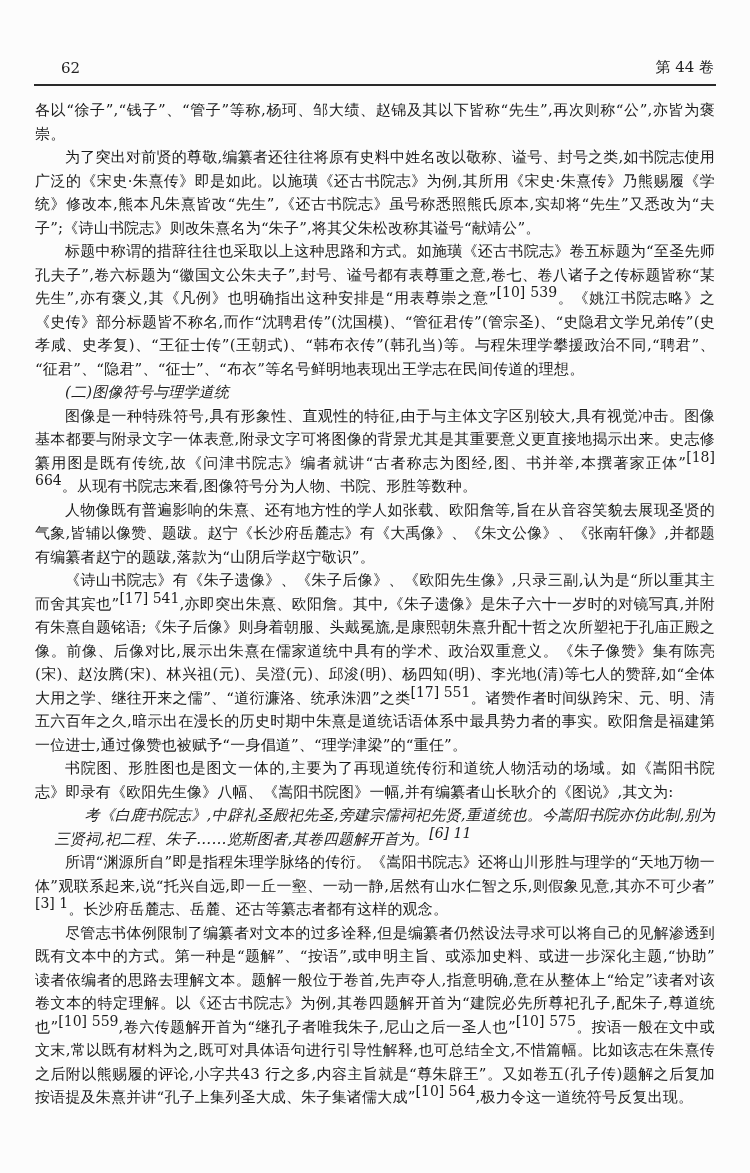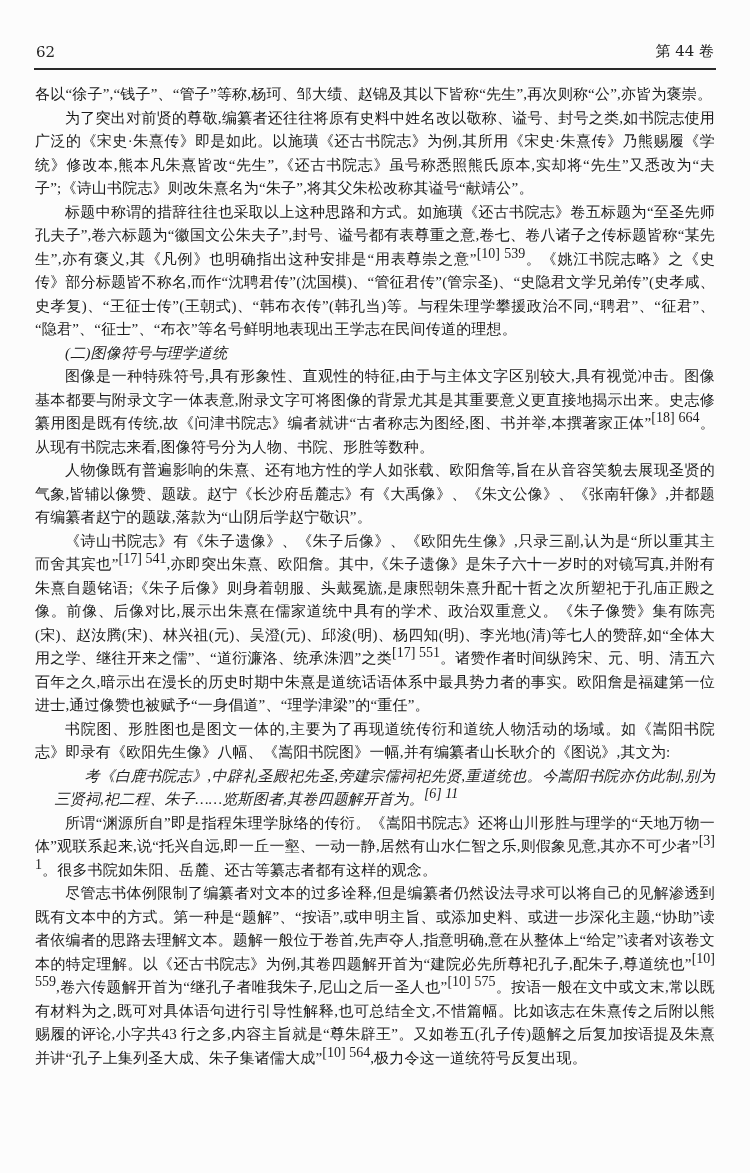--- a/index.html
+++ b/index.html
@@ -14,41 +14,41 @@
     margin: 0 auto;
     background: #fcfcfc;
     overflow: hidden;
     font-family: "DejaVu Serif", "Liberation Serif", serif;
     color: #1c1c1c;
   }
   .page-header {
     display: flex;
     justify-content: space-between;
     align-items: center;
-    padding: 42px 36px 0 36px;
+    padding: 58px 36px 0 36px;
     font-size: 15px;
     color: #222;
+    margin-left: 25px;
   }
   .page-header .center-title {
     flex: 1;
     text-align: center;
   }
   .header-rule {
     margin: 7px 34px 0 34px;
     border: 0;
     border-top: 2px solid #2a2a2a;
     height: 0;
   }
   .article {
     margin: 13px 35px 16px 35px;
     text-align: justify;
     font-size: 15px;
     line-height: 23.5px;
     letter-spacing: 0.2px;
-    font-family: Liberation Serif, serif;
   }
   .article p {
     margin: 0;
     padding: 0;
     text-indent: 2em;
   }
   .article p.noindent {
     text-indent: 0;
   }
   .article p.heading {
@@ -82,17 +82,17 @@
   <div class="article">
       <p class="noindent"><span>各以“徐子”,“钱子”、“管子”等称,杨珂、邹大绩、赵锦及其以下皆称“先生”,再次则称“公”,亦皆为褒崇。</span></p>
       <p class="indent"><span>为了突出对前贤的尊敬,编纂者还往往将原有史料中姓名改以敬称、谥号、封号之类,如书院志使用广泛的《宋史·朱熹传》即是如此。以施璜《还古书院志》为例,其所用《宋史·朱熹传》乃熊赐履《学统》修改本,熊本凡朱熹皆改“先生”,《还古书院志》虽号称悉照熊氏原本,实却将“先生”又悉改为“夫子”;《诗山书院志》则改朱熹名为“朱子”,将其父朱松改称其谥号“献靖公”。</span></p>
       <p class="indent"><span>标题中称谓的措辞往往也采取以上这种思路和方式。如施璜《还古书院志》卷五标题为“至圣先师孔夫子”,卷六标题为“徽国文公朱夫子”,封号、谥号都有表尊重之意,卷七、卷八诸子之传标题皆称“某先生”,亦有褒义,其《凡例》也明确指出这种安排是“用表尊崇之意”</span><sup class="cite">[10] 539</sup><span>。《姚江书院志略》之《史传》部分标题皆不称名,而作“沈聘君传”(沈国模)、“管征君传”(管宗圣)、“史隐君文学兄弟传”(史孝咸、史孝复)、“王征士传”(王朝式)、“韩布衣传”(韩孔当)等。与程朱理学攀援政治不同,“聘君”、“征君”、“隐君”、“征士”、“布衣”等名号鲜明地表现出王学志在民间传道的理想。</span></p>
       <p class="heading"><span>(二)图像符号与理学道统</span></p>
       <p class="indent"><span>图像是一种特殊符号,具有形象性、直观性的特征,由于与主体文字区别较大,具有视觉冲击。图像基本都要与附录文字一体表意,附录文字可将图像的背景尤其是其重要意义更直接地揭示出来。史志修纂用图是既有传统,故《问津书院志》编者就讲“古者称志为图经,图、书并举,本撰著家正体”</span><sup class="cite">[18] 664</sup><span>。从现有书院志来看,图像符号分为人物、书院、形胜等数种。</span></p>
       <p class="indent"><span>人物像既有普遍影响的朱熹、还有地方性的学人如张载、欧阳詹等,旨在从音容笑貌去展现圣贤的气象,皆辅以像赞、题跋。赵宁《长沙府岳麓志》有《大禹像》、《朱文公像》、《张南轩像》,并都题有编纂者赵宁的题跋,落款为“山阴后学赵宁敬识”。</span></p>
       <p class="indent"><span>《诗山书院志》有《朱子遗像》、《朱子后像》、《欧阳先生像》,只录三副,认为是“所以重其主而舍其宾也”</span><sup class="cite">[17] 541</sup><span>,亦即突出朱熹、欧阳詹。其中,《朱子遗像》是朱子六十一岁时的对镜写真,并附有朱熹自题铭语;《朱子后像》则身着朝服、头戴冕旒,是康熙朝朱熹升配十哲之次所塑祀于孔庙正殿之像。前像、后像对比,展示出朱熹在儒家道统中具有的学术、政治双重意义。《朱子像赞》集有陈亮(宋)、赵汝腾(宋)、林兴祖(元)、吴澄(元)、邱浚(明)、杨四知(明)、李光地(清)等七人的赞辞,如“全体大用之学、继往开来之儒”、“道衍濂洛、统承洙泗”之类</span><sup class="cite">[17] 551</sup><span>。诸赞作者时间纵跨宋、元、明、清五六百年之久,暗示出在漫长的历史时期中朱熹是道统话语体系中最具势力者的事实。欧阳詹是福建第一位进士,通过像赞也被赋予“一身倡道”、“理学津梁”的“重任”。</span></p>
       <p class="indent"><span>书院图、形胜图也是图文一体的,主要为了再现道统传衍和道统人物活动的场域。如《嵩阳书院志》即录有《欧阳先生像》八幅、《嵩阳书院图》一幅,并有编纂者山长耿介的《图说》,其文为:</span></p>
       <p class="quote"><span>考《白鹿书院志》,中辟礼圣殿祀先圣,旁建宗儒祠祀先贤,重道统也。今嵩阳书院亦仿此制,别为三贤祠,祀二程、朱子……览斯图者,其卷四题解开首为。</span><sup class="cite">[6] 11</sup></p>
-      <p class="indent"><span>所谓“渊源所自”即是指程朱理学脉络的传衍。《嵩阳书院志》还将山川形胜与理学的“天地万物一体”观联系起来,说“托兴自远,即一丘一壑、一动一静,居然有山水仁智之乐,则假象见意,其亦不可少者”</span><sup class="cite">[3] 1</sup><span>。很多书院如朱阳、岳麓、还古等纂志者都有这样的观念。</span></p>
+      <p class="indent"><span>所谓“渊源所自”即是指程朱理学脉络的传衍。《嵩阳书院志》还将山川形胜与理学的“天地万物一体”观联系起来,说“托兴自远,即一丘一壑、一动一静,居然有山水仁智之乐,则假象见意,其亦不可少者”</span><sup class="cite">[3] 1</sup><span>。长沙府岳麓志、岳麓、还古等纂志者都有这样的观念。</span></p>
       <p class="indent"><span>尽管志书体例限制了编纂者对文本的过多诠释,但是编纂者仍然设法寻求可以将自己的见解渗透到既有文本中的方式。第一种是“题解”、“按语”,或申明主旨、或添加史料、或进一步深化主题,“协助”读者依编者的思路去理解文本。题解一般位于卷首,先声夺人,指意明确,意在从整体上“给定”读者对该卷文本的特定理解。以《还古书院志》为例,其卷四题解开首为“建院必先所尊祀孔子,配朱子,尊道统也”</span><sup class="cite">[10] 559</sup><span>,卷六传题解开首为“继孔子者唯我朱子,尼山之后一圣人也”</span><sup class="cite">[10] 575</sup><span>。按语一般在文中或文末,常以既有材料为之,既可对具体语句进行引导性解释,也可总结全文,不惜篇幅。比如该志在朱熹传之后附以熊赐履的评论,小字共43 行之多,内容主旨就是“尊朱辟王”。又如卷五(孔子传)题解之后复加按语提及朱熹并讲“孔子上集列圣大成、朱子集诸儒大成”</span><sup class="cite">[10] 564</sup><span>,极力令这一道统符号反复出现。</span></p>
     </div>
 
 </div>
 
 </body></html>

